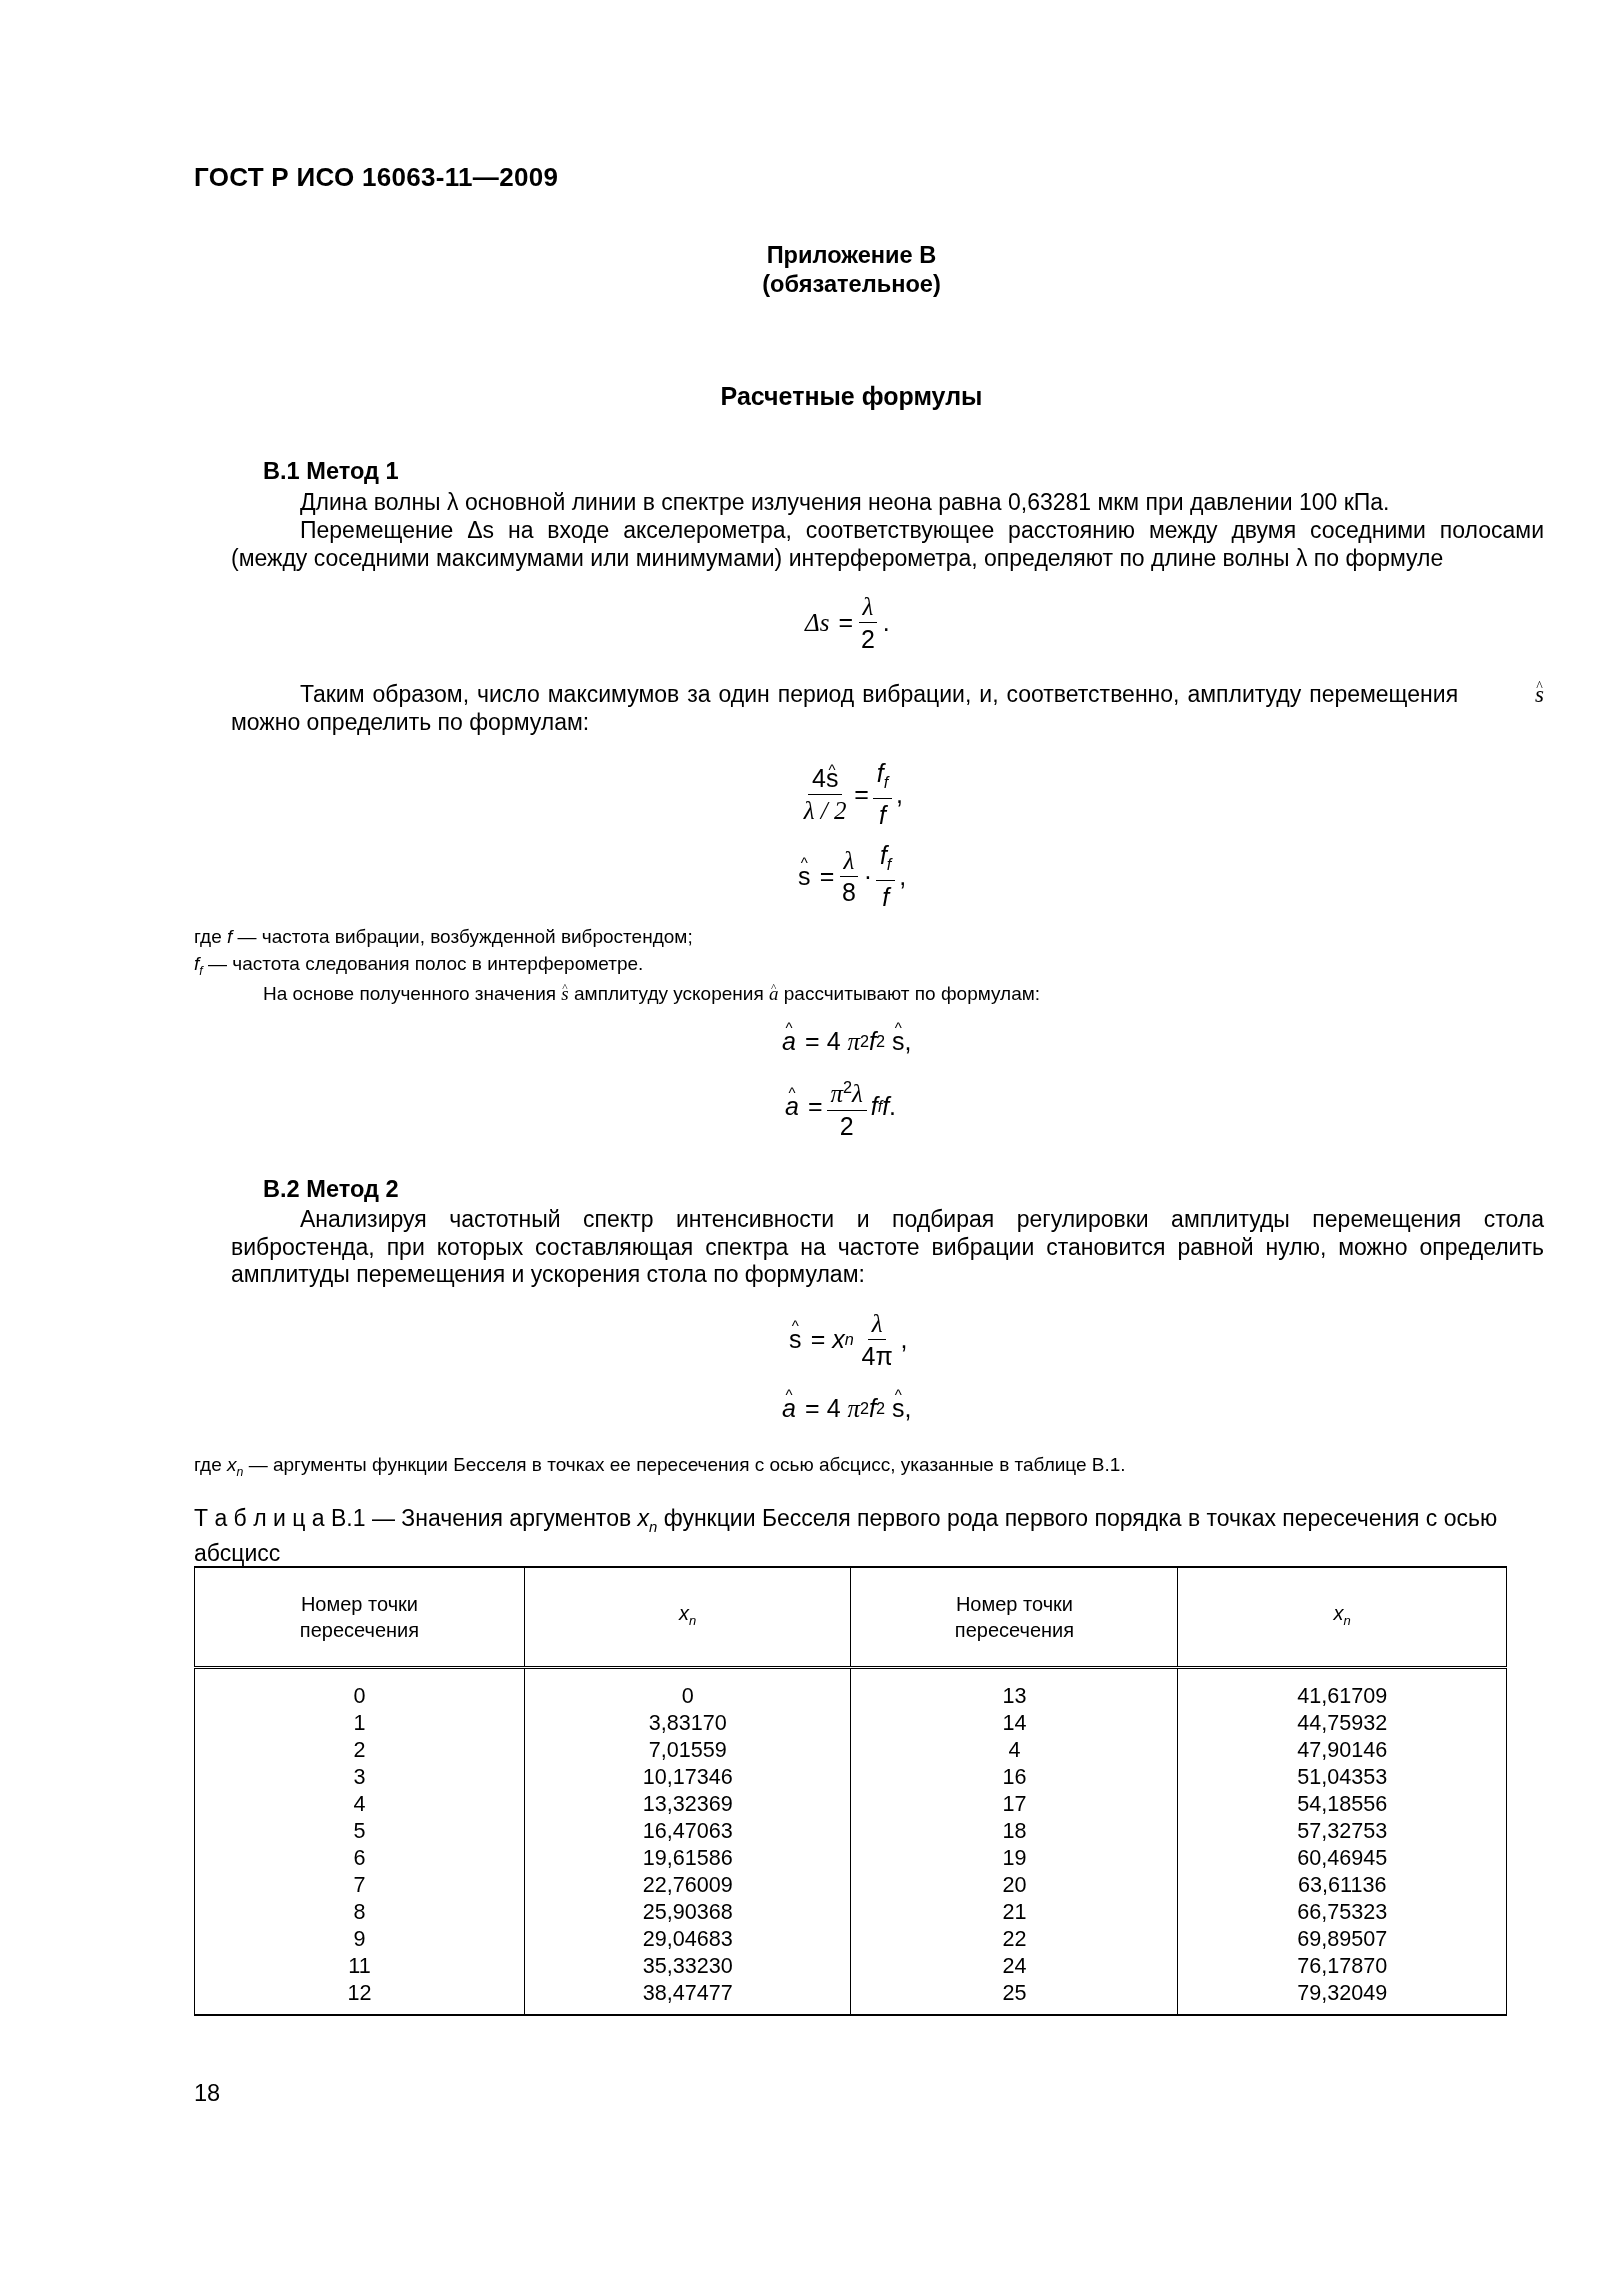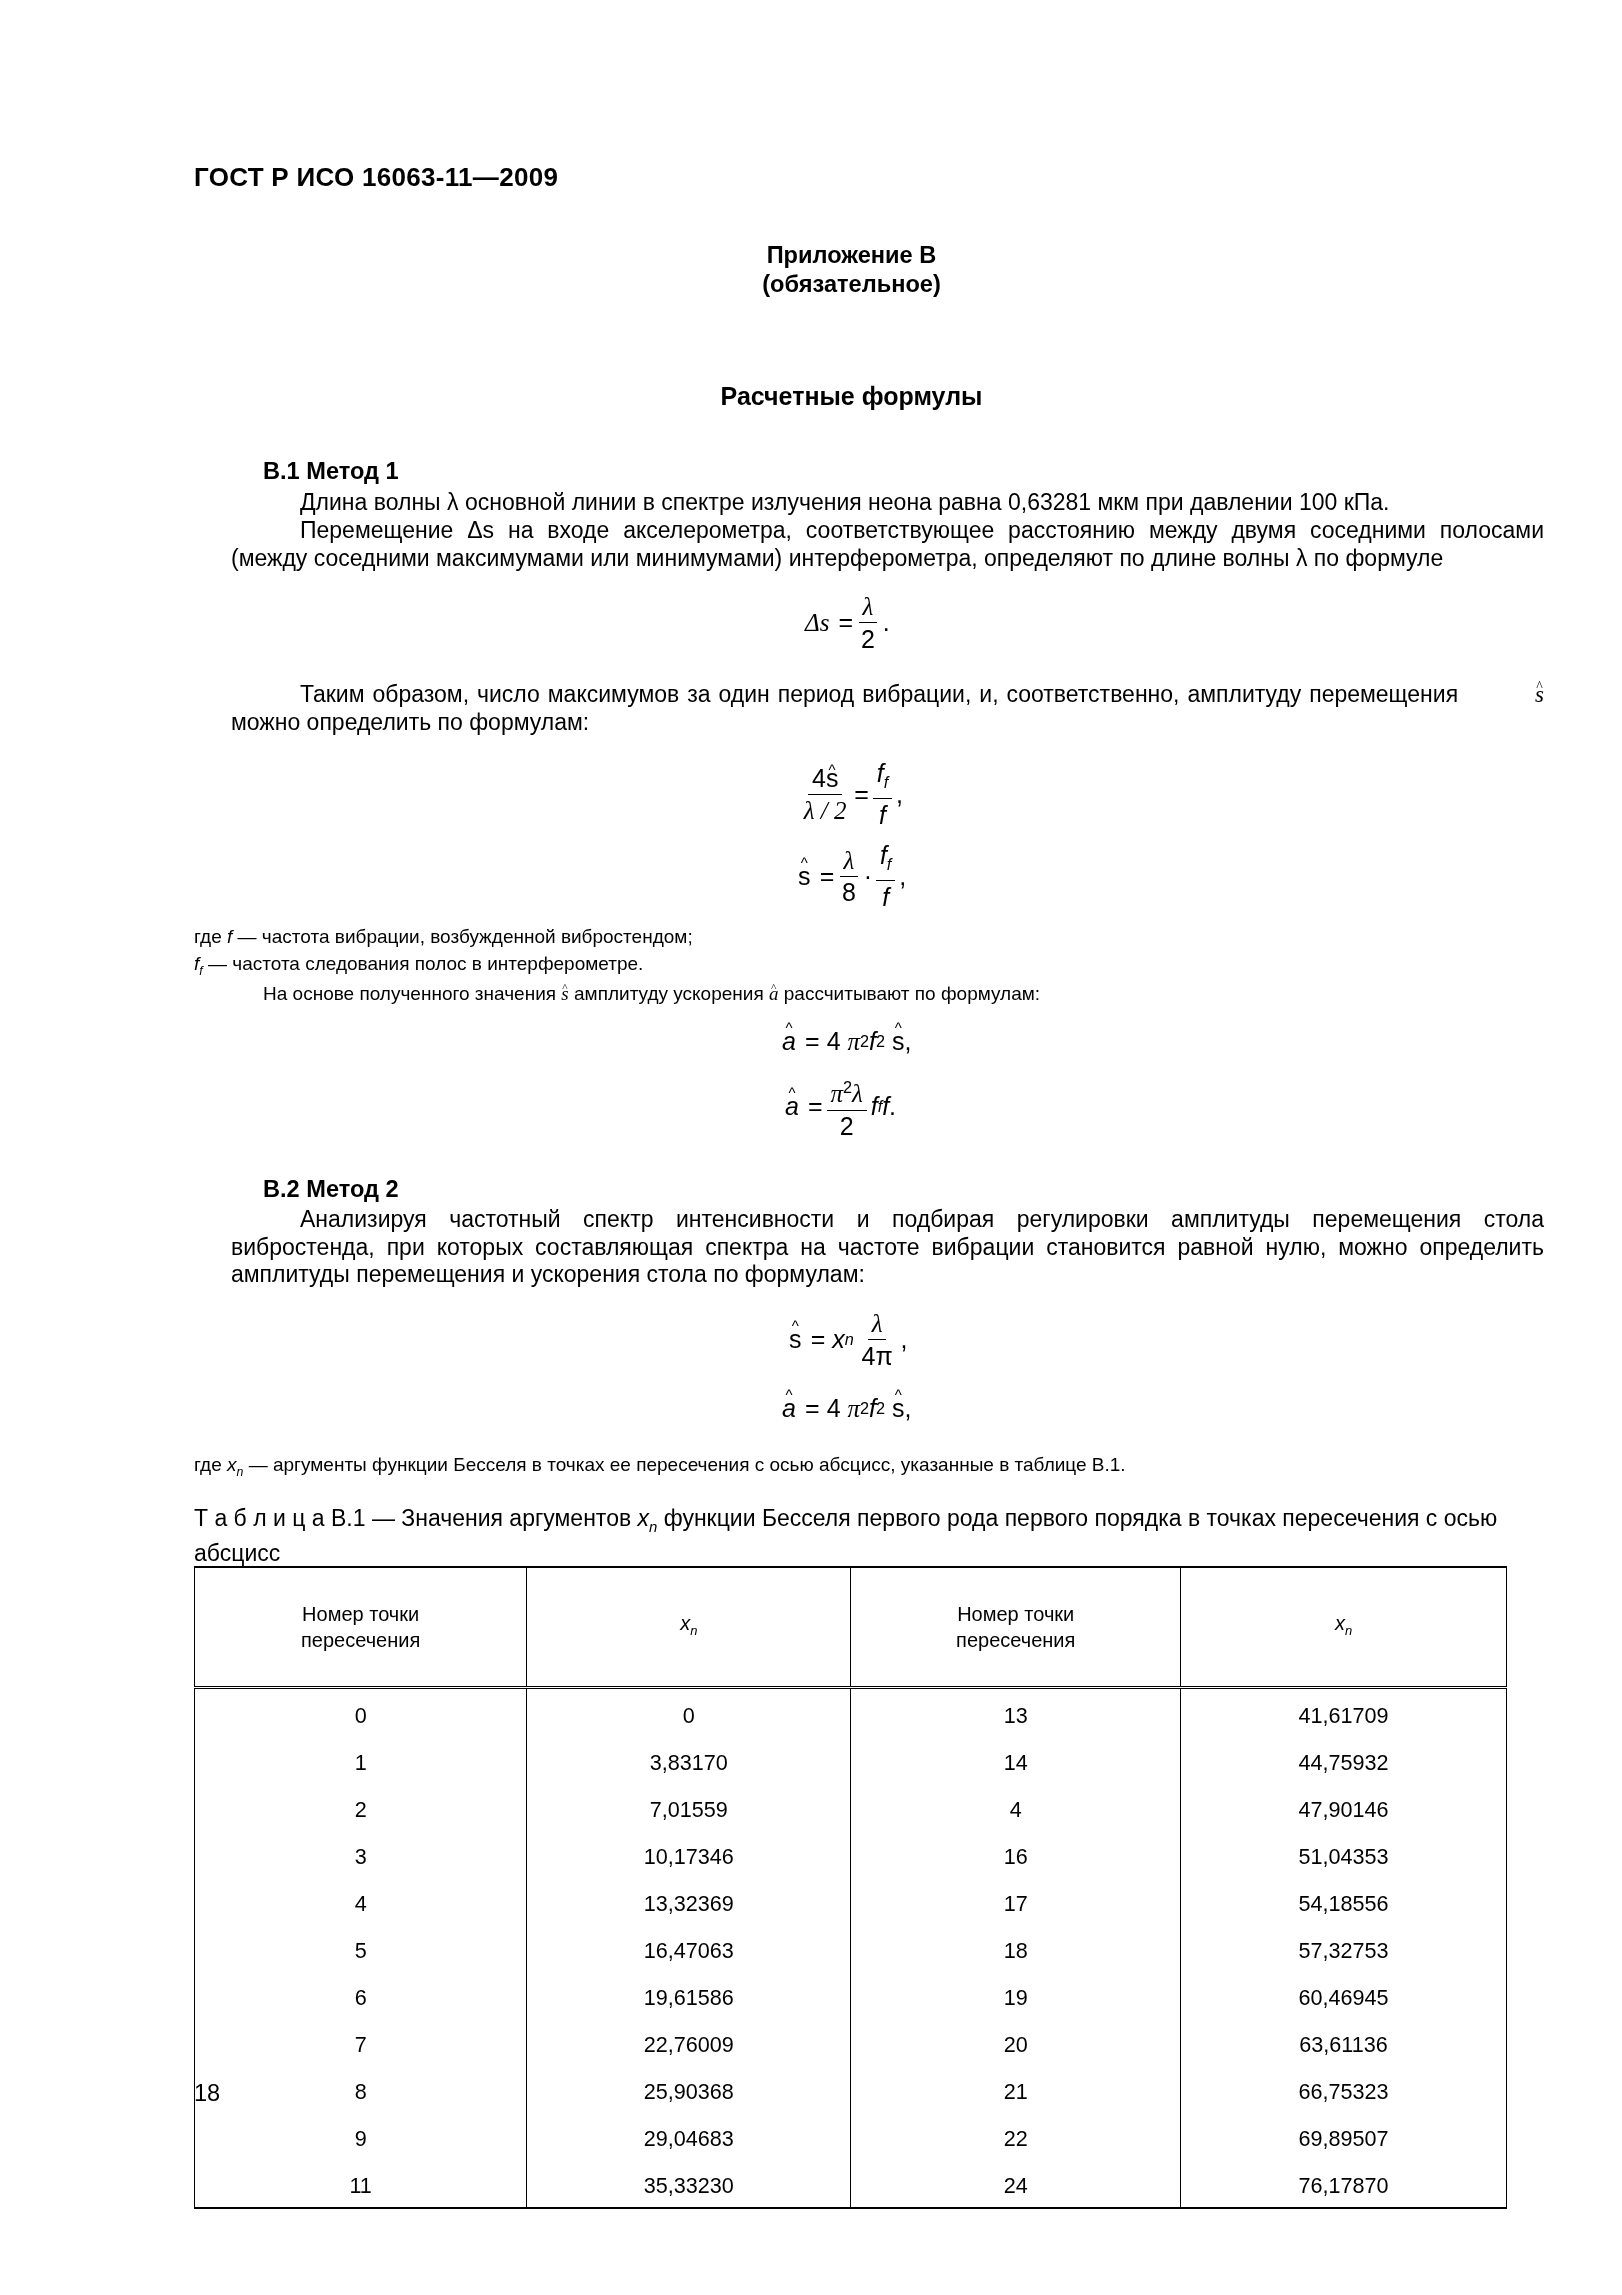--- a/index.html
+++ b/index.html
@@ -20,21 +20,21 @@
   .hat::before { content: "^"; position: absolute; left: 50%; transform: translateX(-50%); top: -0.55em; font-size: 0.6em; font-style: normal; }
   sub, sup { font-size: 0.65em; }
   
   .formula { font-size: 25px; display: flex; align-items: center; white-space: nowrap; }
   .frac { display: inline-flex; flex-direction: column; align-items: center; margin: 0 3.9px; vertical-align: middle; }
   .frac .num { padding: 0 3.9px 1.3px; border-bottom: 1.3px solid #000; line-height: 29px; }
   .frac .den { padding: 1.3px 3.9px 0; line-height: 29px; }
   .sp { display: inline-block; width: 9.2px; }
   
   .tbl { left: 194px; top: 1566px; width: 1313px; border-collapse: collapse; font-size: 21.6px; }
-  .tbl th, .tbl td { border-left: 1.3px solid #000; border-right: 1.3px solid #000; text-align: center; padding: 10px; }
+  .tbl th, .tbl td { border-left: 1.3px solid #000; border-right: 1.3px solid #000; text-align: center; padding: 0; }
   .tbl th { font-weight: normal; height: 98px; line-height: 26px; font-size: 20px; border-top: 2.6px solid #000; }
   .tbl thead tr { border-bottom: 3.9px double #000; }
   .tbl td { line-height: 27px; vertical-align: top; }
   .tbl tbody tr:first-child td { padding-top: 13px; }
   .tbl tbody tr:last-child td { padding-bottom: 7.9px; border-bottom: 2.6px solid #000; }
   .tbl .c1 { width: 330px; } .tbl .c2 { width: 327px; } .tbl .c3 { width: 327px; } .tbl .c4 { width: 329px; }
   .page-no { left: 194px; top: 2080px; font-size: 23.6px; }
 </style>
 </head>
 <body>
@@ -222,17 +222,23 @@
         <td>29,04683</td>
         <td>22</td>
         <td>69,89507</td>
       </tr>
       <tr>
         <td>11</td>
         <td>35,33230</td>
         <td>24</td>
         <td>76,17870</td>
       </tr>
+      <tr>
+        <td>12</td>
+        <td>38,47477</td>
+        <td>25</td>
+        <td>79,32049</td>
+      </tr>
     </tbody>
 </table>
 
 <div class="abs page-no">18</div>
 
 
 </body></html>

